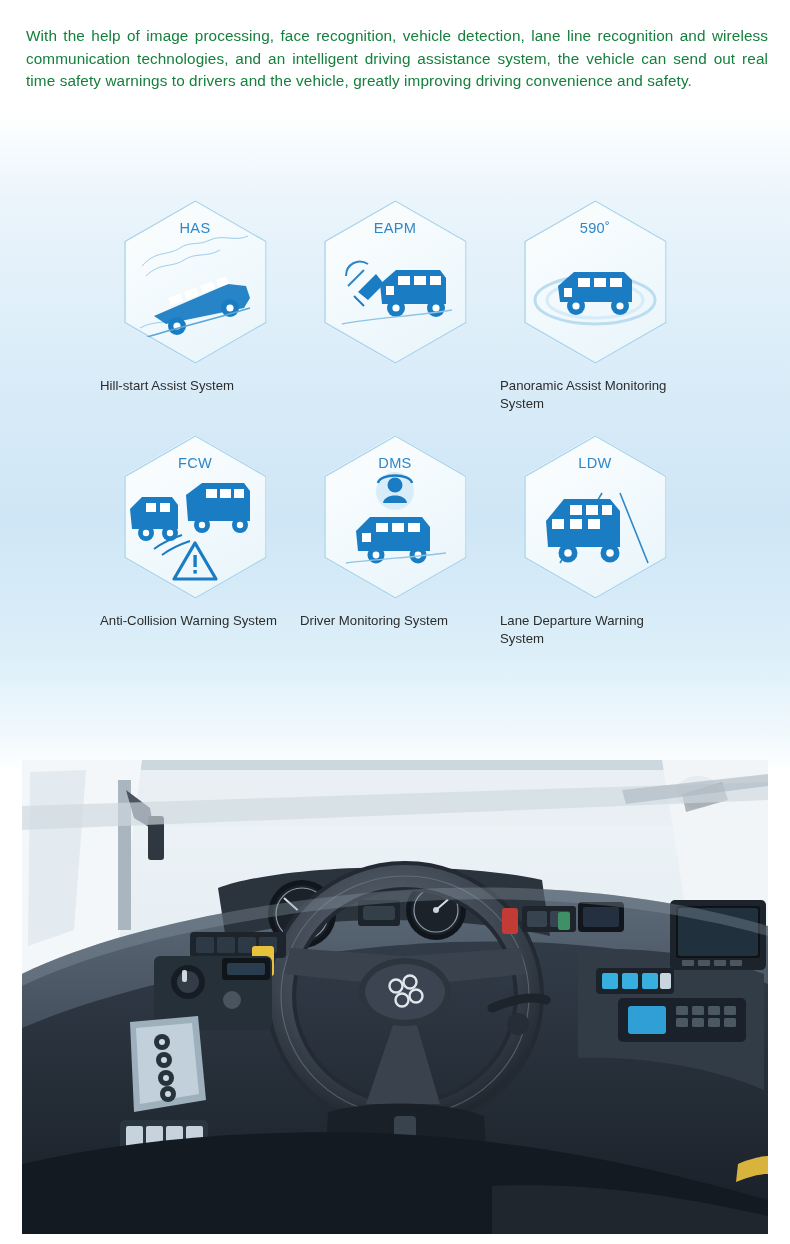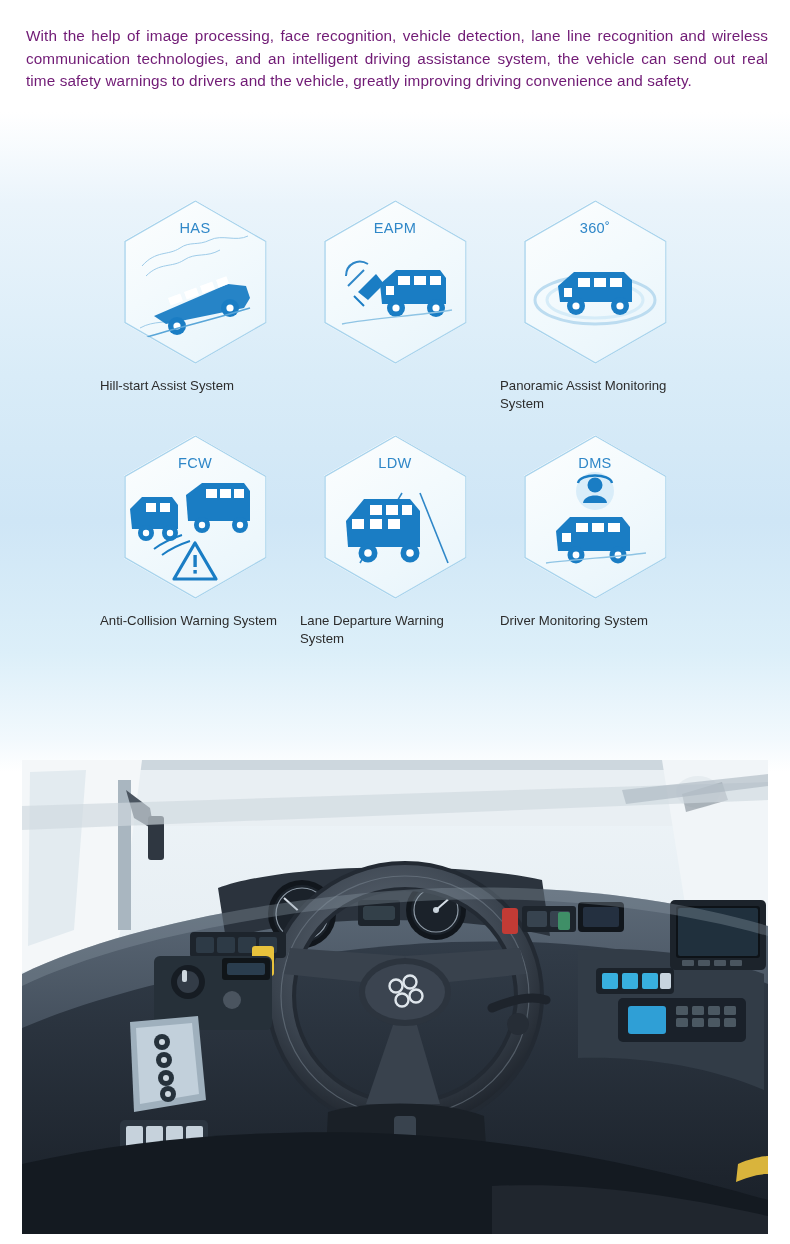--- a/index.html
+++ b/index.html
@@ -24,21 +24,21 @@
   }
 
   
   .intro {
     position: absolute;
     left: 26px;
     top: 10px;
     width: 742px;
     font-size: 15.3px;
     line-height: 22.5px;
-    color: #701a75;
+    color: #15803d;
     text-align: justify;
     text-justify: inter-word;
     letter-spacing: 0.1px;
   }
 
   
   .feature-panel {
     position: absolute;
     left: 0;
     top: 112px;
@@ -235,21 +235,21 @@
                 <circle cx="96" cy="106" r="9"></circle>
               </g>
               <g fill="#ffffff">
                 <circle cx="52" cy="106" r="3.6"></circle>
                 <circle cx="96" cy="106" r="3.6"></circle>
               </g>
             </svg>
             <svg class="hex-border" viewBox="0 0 143 164">
               <polygon points="71.5,1 142,41.5 142,122.5 71.5,163 1,122.5 1,41.5" fill="none" stroke="#a8d3ec" stroke-width="1.4"></polygon>
             </svg>
-            <div class="hex-code">360˚</div>
+            <div class="hex-code">590˚</div>
           </div>
           <div class="hex-caption">Panoramic Assist Monitoring System</div>
         </div>
       </div>
 
       <div class="hex-row">
 
         <div class="hex-cell">
           <div class="hex-shape">
             <svg class="hex-art" viewBox="0 0 143 164">
@@ -285,55 +285,20 @@
                 <rect x="69.4" y="120" width="3.4" height="12" fill="#1a7dc4"></rect>
                 <rect x="69.4" y="135" width="3.4" height="3.6" fill="#1a7dc4"></rect>
               </g>
             </svg>
             <svg class="hex-border" viewBox="0 0 143 164">
               <polygon points="71.5,1 142,41.5 142,122.5 71.5,163 1,122.5 1,41.5" fill="none" stroke="#a8d3ec" stroke-width="1.4"></polygon>
             </svg>
             <div class="hex-code">FCW</div>
           </div>
           <div class="hex-caption">Anti-Collision Warning System</div>
-        </div>
-
-        <div class="hex-cell">
-          <div class="hex-shape">
-            <svg class="hex-art" viewBox="0 0 143 164">
-              <g stroke="#2f87c8" stroke-width="1.6" fill="none">
-                <path d="M96 58 L124 128"></path>
-                <path d="M78 58 L36 128" stroke-dasharray="10 9"></path>
-              </g>
-              <g fill="#1a7dc4">
-                <path d="M22 86 L40 64 L86 64 L96 76 L96 112 L24 112 Z"></path>
-              </g>
-              <g fill="#ffffff">
-                <rect x="46" y="70" width="12" height="10"></rect>
-                <rect x="62" y="70" width="12" height="10"></rect>
-                <rect x="78" y="70" width="10" height="10"></rect>
-                <rect x="28" y="84" width="12" height="10"></rect>
-                <rect x="46" y="84" width="12" height="10"></rect>
-                <rect x="64" y="84" width="12" height="10"></rect>
-              </g>
-              <g fill="#1a7dc4">
-                <circle cx="44" cy="118" r="9.5"></circle>
-                <circle cx="86" cy="118" r="9.5"></circle>
-              </g>
-              <g fill="#ffffff">
-                <circle cx="44" cy="118" r="3.8"></circle>
-                <circle cx="86" cy="118" r="3.8"></circle>
-              </g>
-            </svg>
-            <svg class="hex-border" viewBox="0 0 143 164">
-              <polygon points="71.5,1 142,41.5 142,122.5 71.5,163 1,122.5 1,41.5" fill="none" stroke="#a8d3ec" stroke-width="1.4"></polygon>
-            </svg>
-            <div class="hex-code">LDW</div>
-          </div>
-          <div class="hex-caption">Lane Departure Warning System</div>
         </div>
 
         <div class="hex-cell">
           <div class="hex-shape">
             <svg class="hex-art" viewBox="0 0 143 164">
               <g>
                 <circle cx="71" cy="56" r="19" fill="#d9edf9"></circle>
                 <circle cx="71" cy="50" r="7.5" fill="#1a7dc4"></circle>
                 <path d="M59 68 C60 58, 82 58, 83 68 Z" fill="#1a7dc4"></path>
                 <path d="M54 48 C56 38, 86 38, 88 48" stroke="#1a7dc4" stroke-width="2.4" fill="none"></path>
@@ -356,20 +321,55 @@
                 <circle cx="94" cy="120" r="3.4"></circle>
               </g>
               <path d="M22 128 C54 124, 92 122, 122 118" stroke="#8fc4e4" stroke-width="1.4" fill="none"></path>
             </svg>
             <svg class="hex-border" viewBox="0 0 143 164">
               <polygon points="71.5,1 142,41.5 142,122.5 71.5,163 1,122.5 1,41.5" fill="none" stroke="#a8d3ec" stroke-width="1.4"></polygon>
             </svg>
             <div class="hex-code">DMS</div>
           </div>
           <div class="hex-caption">Driver Monitoring System</div>
+        </div>
+
+        <div class="hex-cell">
+          <div class="hex-shape">
+            <svg class="hex-art" viewBox="0 0 143 164">
+              <g stroke="#2f87c8" stroke-width="1.6" fill="none">
+                <path d="M96 58 L124 128"></path>
+                <path d="M78 58 L36 128" stroke-dasharray="10 9"></path>
+              </g>
+              <g fill="#1a7dc4">
+                <path d="M22 86 L40 64 L86 64 L96 76 L96 112 L24 112 Z"></path>
+              </g>
+              <g fill="#ffffff">
+                <rect x="46" y="70" width="12" height="10"></rect>
+                <rect x="62" y="70" width="12" height="10"></rect>
+                <rect x="78" y="70" width="10" height="10"></rect>
+                <rect x="28" y="84" width="12" height="10"></rect>
+                <rect x="46" y="84" width="12" height="10"></rect>
+                <rect x="64" y="84" width="12" height="10"></rect>
+              </g>
+              <g fill="#1a7dc4">
+                <circle cx="44" cy="118" r="9.5"></circle>
+                <circle cx="86" cy="118" r="9.5"></circle>
+              </g>
+              <g fill="#ffffff">
+                <circle cx="44" cy="118" r="3.8"></circle>
+                <circle cx="86" cy="118" r="3.8"></circle>
+              </g>
+            </svg>
+            <svg class="hex-border" viewBox="0 0 143 164">
+              <polygon points="71.5,1 142,41.5 142,122.5 71.5,163 1,122.5 1,41.5" fill="none" stroke="#a8d3ec" stroke-width="1.4"></polygon>
+            </svg>
+            <div class="hex-code">LDW</div>
+          </div>
+          <div class="hex-caption">Lane Departure Warning System</div>
         </div>
       </div>
 
     </div>
   </div>
 
   <div class="photo">
     <svg width="746" height="474" viewBox="0 0 746 474">
       <defs>
         <linearGradient id="sky" x1="0" y1="0" x2="0" y2="1">

